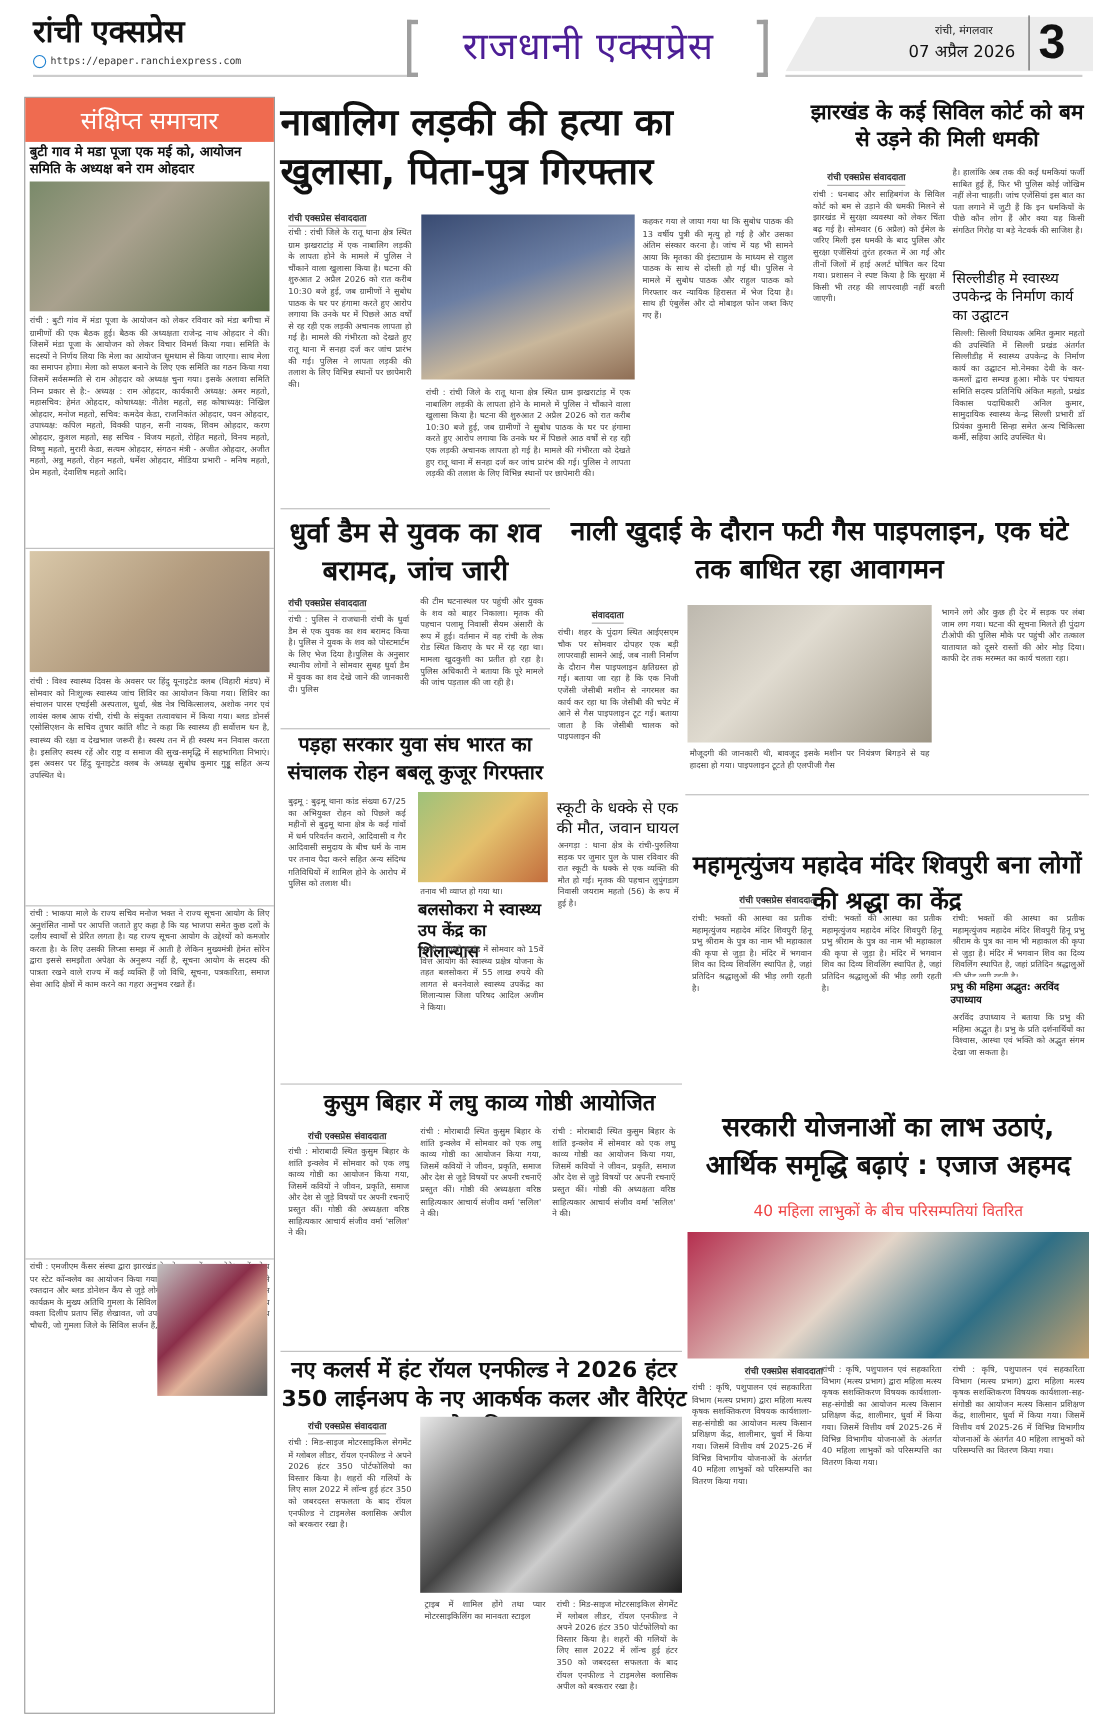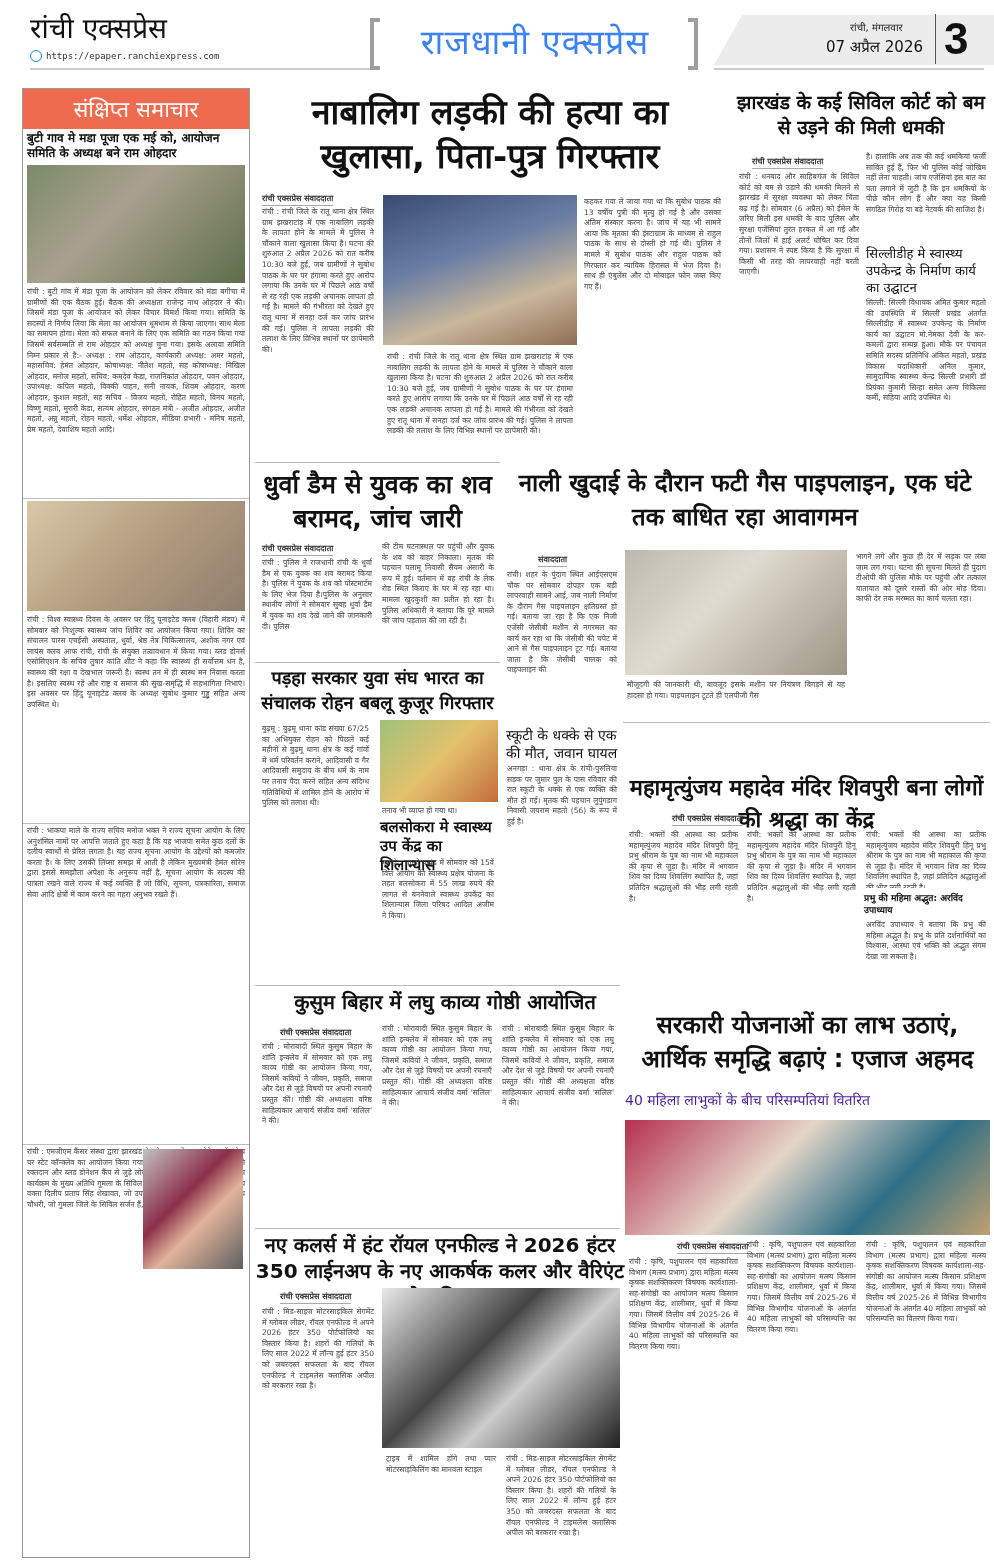--- a/index.html
+++ b/index.html
@@ -1,47 +1,47 @@
 <!DOCTYPE html>
 <html><head>
 <meta charset="utf-8">
 <style>
 *{box-sizing:border-box;margin:0;padding:0}
 body{width:994px;height:1565px;background:#fff;font-family:"DejaVu Sans",sans-serif;color:#222;position:relative;overflow:hidden}
 .abs{position:absolute}
 .masthead{left:0;top:0;width:994px;height:78px}
-.logo{left:30px;top:8px;font-family:"DejaVu Serif",serif;font-weight:normal;font-size:28px;color:#111}
+.logo{left:30px;top:8px;font-family:"DejaVu Serif",serif;font-weight:bold;font-size:28px;color:#111}
 .url{left:30px;top:50px;font-family:"DejaVu Sans Mono",monospace;font-size:9px;color:#333}
 .url-icon{display:inline-block;width:12px;height:12px;border-radius:50%;border:1px solid #1a7fd0;margin-right:4px;vertical-align:middle}
 .hline{height:2px;background:#ccc}
 .bracket{top:18px;width:10px;height:52px;border:4px solid #9e9e9e}
 .bl{left:370px;border-right:none}
 .br{left:688px;border-left:none}
-.section-title{left:390px;top:18px;width:290px;text-align:center;font-family:"DejaVu Sans",sans-serif;font-size:34px;color:#3b82f6;letter-spacing:1px}
+.section-title{left:390px;top:18px;width:290px;text-align:center;font-family:"DejaVu Sans",sans-serif;font-size:34px;color:#4c1d95;letter-spacing:1px}
 .datebox{left:714px;top:15px;width:280px;height:50px;background:#ececec;clip-path:polygon(10% 0,100% 0,100% 100%,0 100%)}
 .place{left:850px;top:20px;font-size:10px;color:#222}
 .date{left:826px;top:36px;font-size:15px;color:#111}
 .pageno{left:935px;top:14px;font-size:44px;font-weight:bold;font-family:"Liberation Sans",sans-serif;color:#111;border-left:1px solid #555;padding-left:8px;line-height:50px}
 .col-left{left:22px;top:88px;width:228px;height:1470px;border:1px solid #999}
 .brief-head{background:#ef6b50;color:#fff;text-align:center;font-size:22px;padding:4px 0;height:40px}
 .h-sm{font-size:12px;font-weight:bold;line-height:15px;color:#111;padding:2px 4px}
 .body-text{font-size:7.5px;line-height:10.6px;color:#444;text-align:justify;padding:2px 4px;overflow:hidden}
 .photo{background:linear-gradient(135deg,#7a8a6a,#a9a18e 40%,#5d6e4a);}
 .photo2{background:linear-gradient(135deg,#d9c8a9,#b39c7f 50%,#8f7d6d)}
 .photo3{background:linear-gradient(160deg,#394b72,#6b7ea3 40%,#c9b79b 70%,#8f6e55)}
 .photo4{background:linear-gradient(135deg,#bdb8ae,#e0dbd0 40%,#9d9585)}
 .photo5{background:linear-gradient(135deg,#9ec27a,#e4c16d 50%,#c36d3d)}
 .photo6{background:linear-gradient(135deg,#e9e9e9,#444 40%,#ccc 60%,#1f1f1f)}
 .photo7{background:linear-gradient(135deg,#b52f4f,#e4d5c8 40%,#2f6f86 70%,#c0a070)}
 .photo8{background:linear-gradient(135deg,#c2c2c2,#8b2f4a 40%,#e2b49b 60%,#5f5f5f)}
-.hl-xl{font-size:34px;font-weight:bold;line-height:44px;color:#111;text-align:center;font-family:"DejaVu Sans",sans-serif}
+.hl-xl{font-size:34px;font-weight:bold;line-height:44px;color:#111;text-align:left;font-family:"DejaVu Sans",sans-serif}
 .hl-l{font-size:25px;font-weight:bold;line-height:34px;color:#111;text-align:center}
 .hl-m{font-size:18px;font-weight:bold;line-height:25px;color:#111;text-align:center}
 .byline{font-size:8px;font-weight:bold;color:#333;border-bottom:1px solid #aaa;padding-bottom:2px;display:inline-block}
-.sub{font-size:14px;color:#4c1d95;}
+.sub{font-size:14px;color:#ef4444;text-align:center}
 .rule{background:#bbb;height:1px}
 </style>
 </head>
 <body>
 
 <div class="abs masthead">
   <div class="abs logo"><span>रांची एक्सप्रेस</span></div>
   <div class="abs url"><span class="url-icon"></span><span>https://epaper.ranchiexpress.com</span></div>
   <div class="abs hline" style="left:30px;top:68px;width:340px"></div>
   <div class="abs bracket bl"></div>

